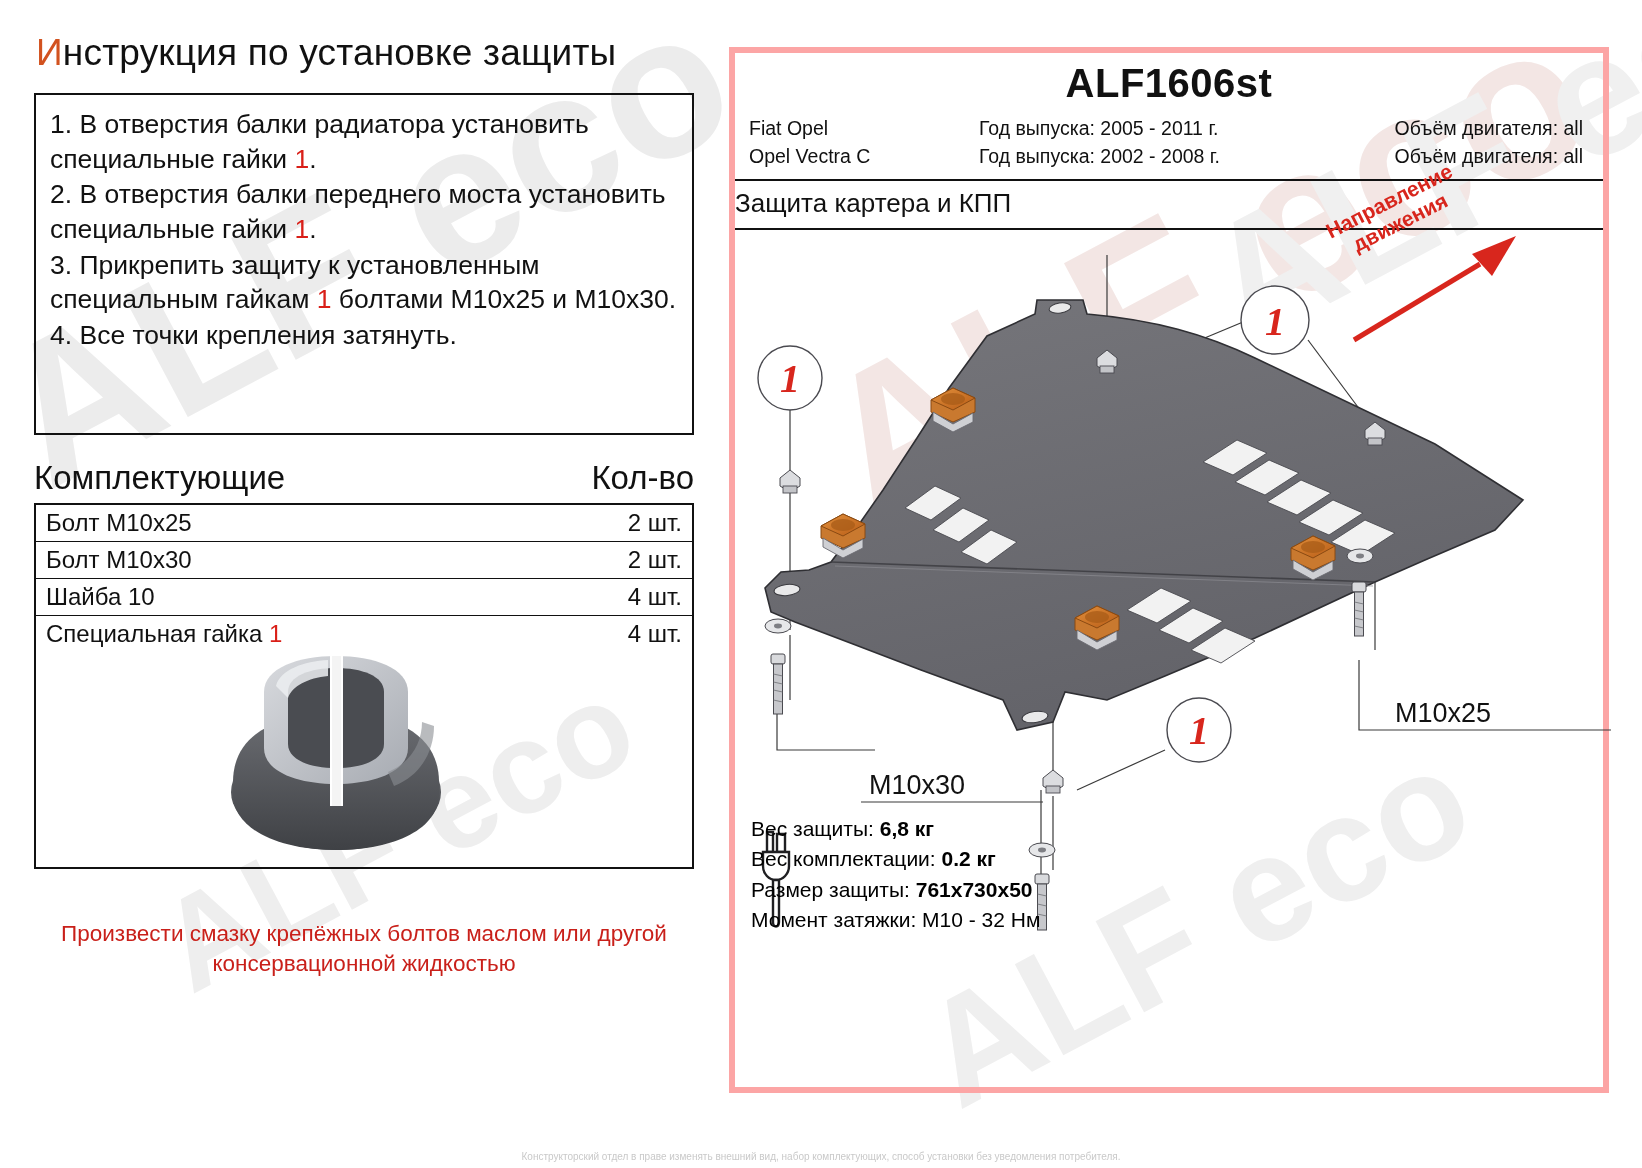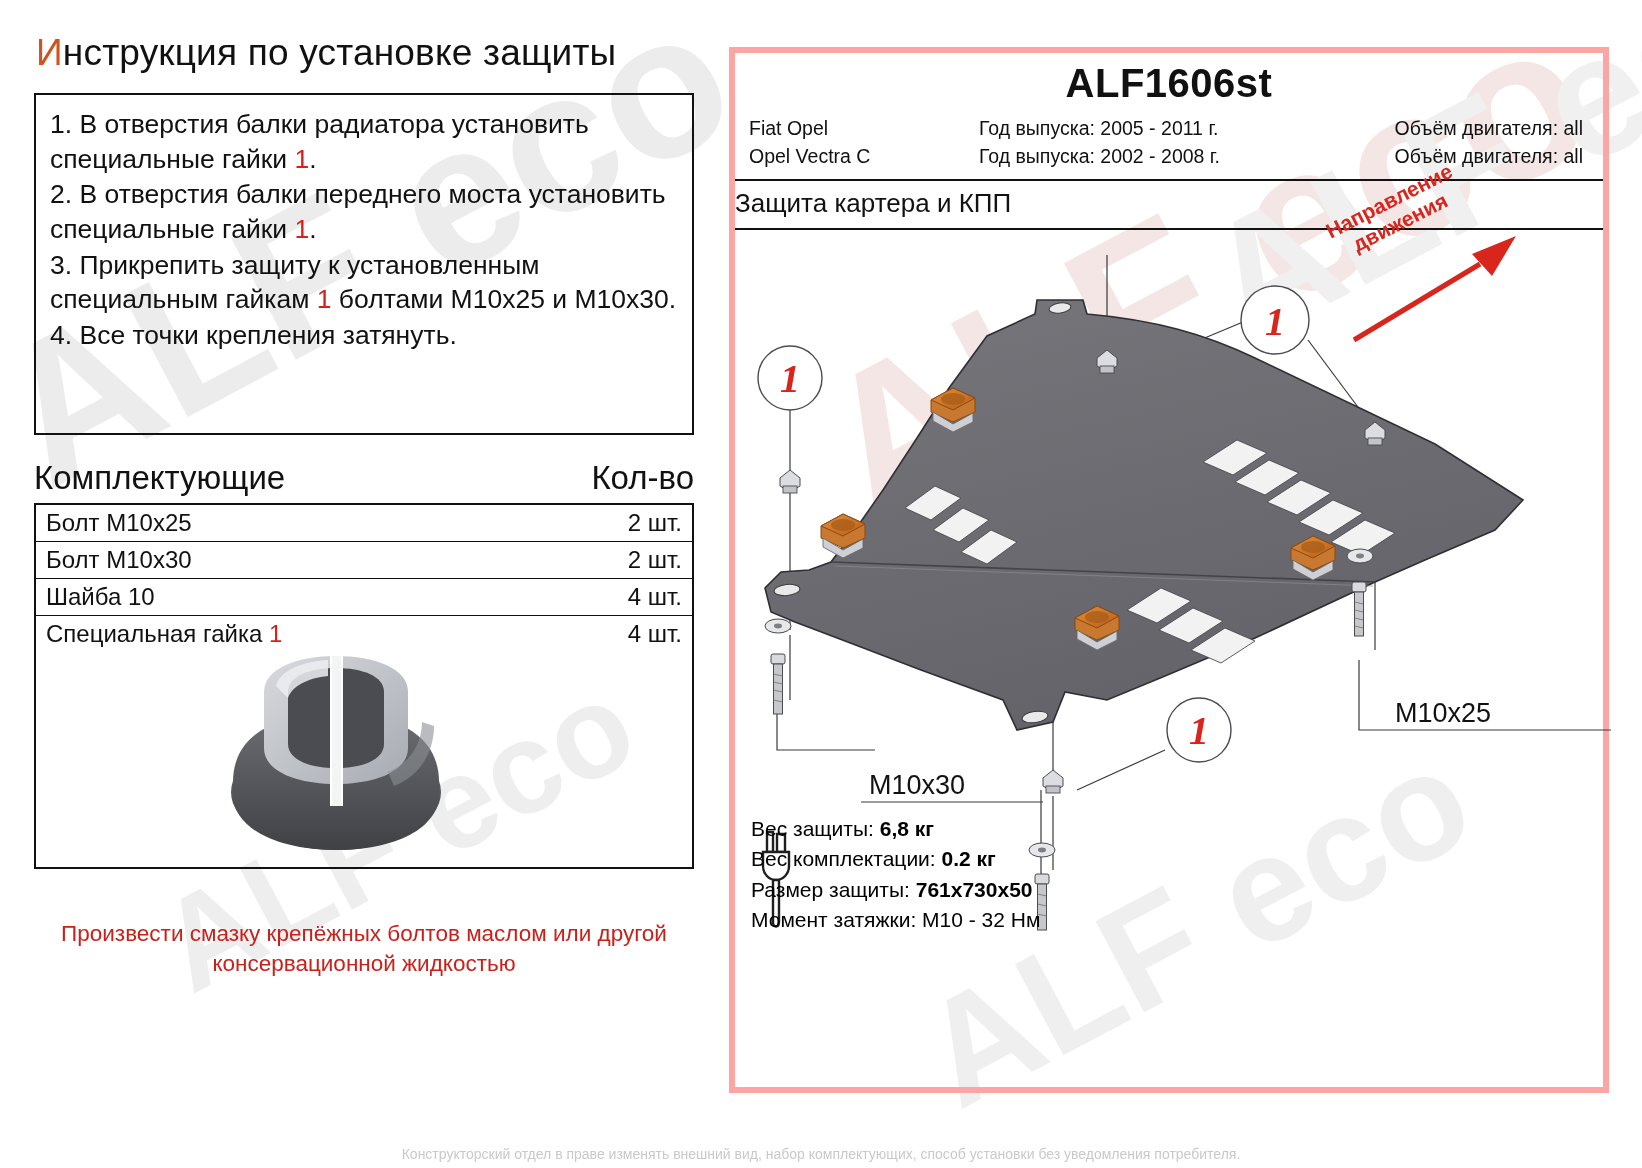--- a/index.html
+++ b/index.html
@@ -94,21 +94,21 @@
   .specs b{font-weight:bold;}
 
   .dir-label{
     position:absolute;left:1322px;top:222px;
     color:#d8261d;font-size:21px;font-weight:bold;line-height:1.15;
     transform:rotate(-27deg);transform-origin:left top;
     text-align:center;z-index:6;
   }
   .footer-note{
     position:absolute;left:0;right:0;bottom:6px;
-    text-align:center;font-size:14px;color:#c9c9c9;
+    text-align:center;font-size:10px;color:#c9c9c9;
     z-index:3;
   }
   svg{display:block;}
   .lbl{font-family:"Liberation Sans",sans-serif;font-size:27px;fill:#111;}
   .callout-num{font-family:"Liberation Serif",serif;font-style:italic;font-weight:bold;font-size:40px;fill:#d8261d;}
 </style>
 </head>
 <body>
 
 <div class="page">

